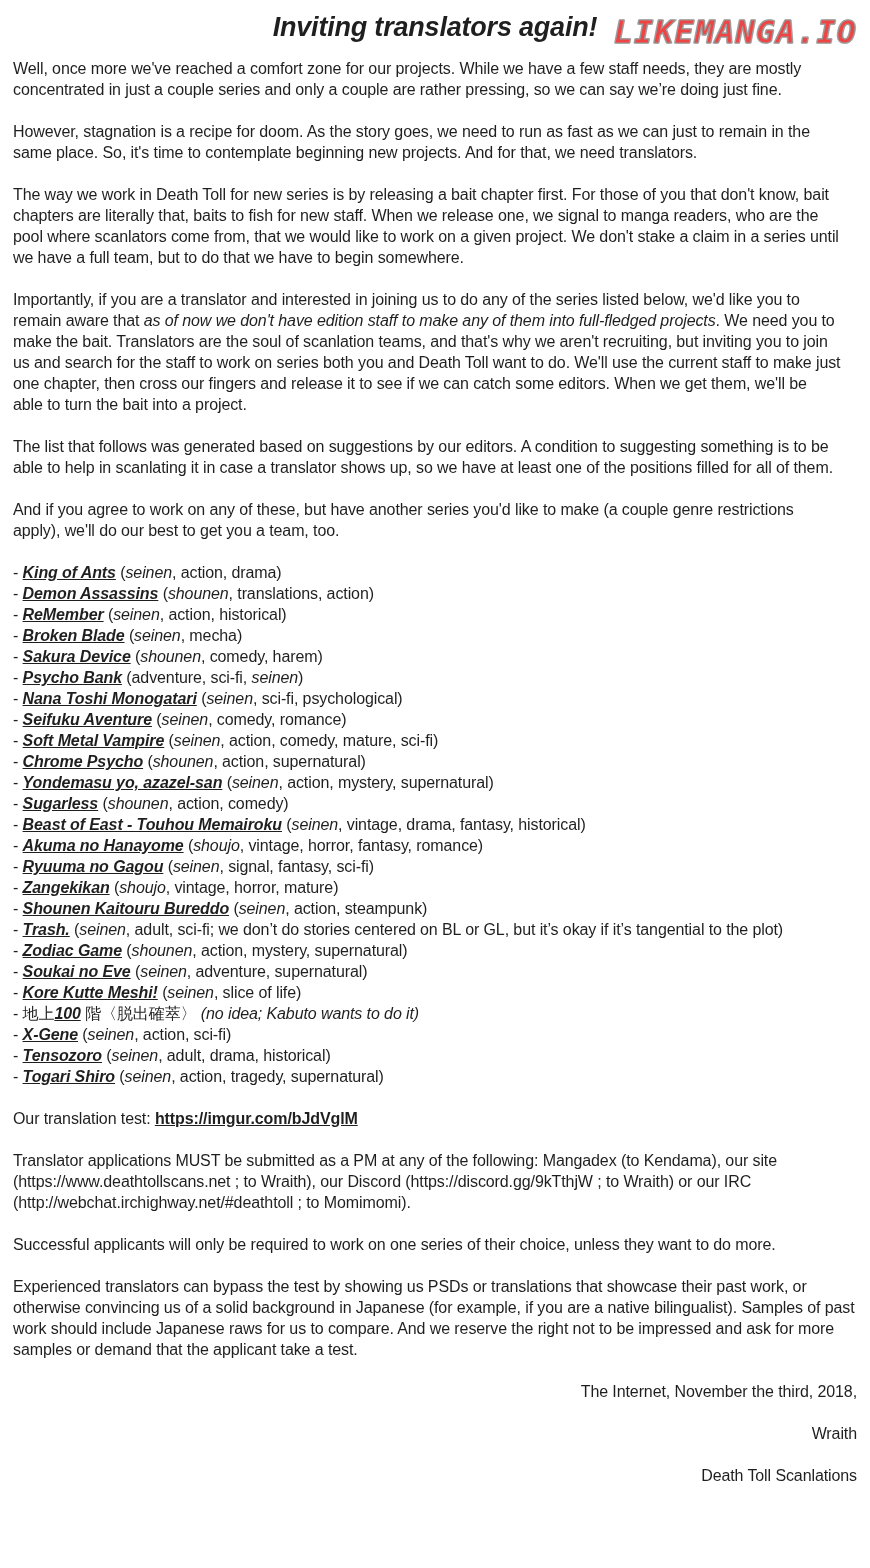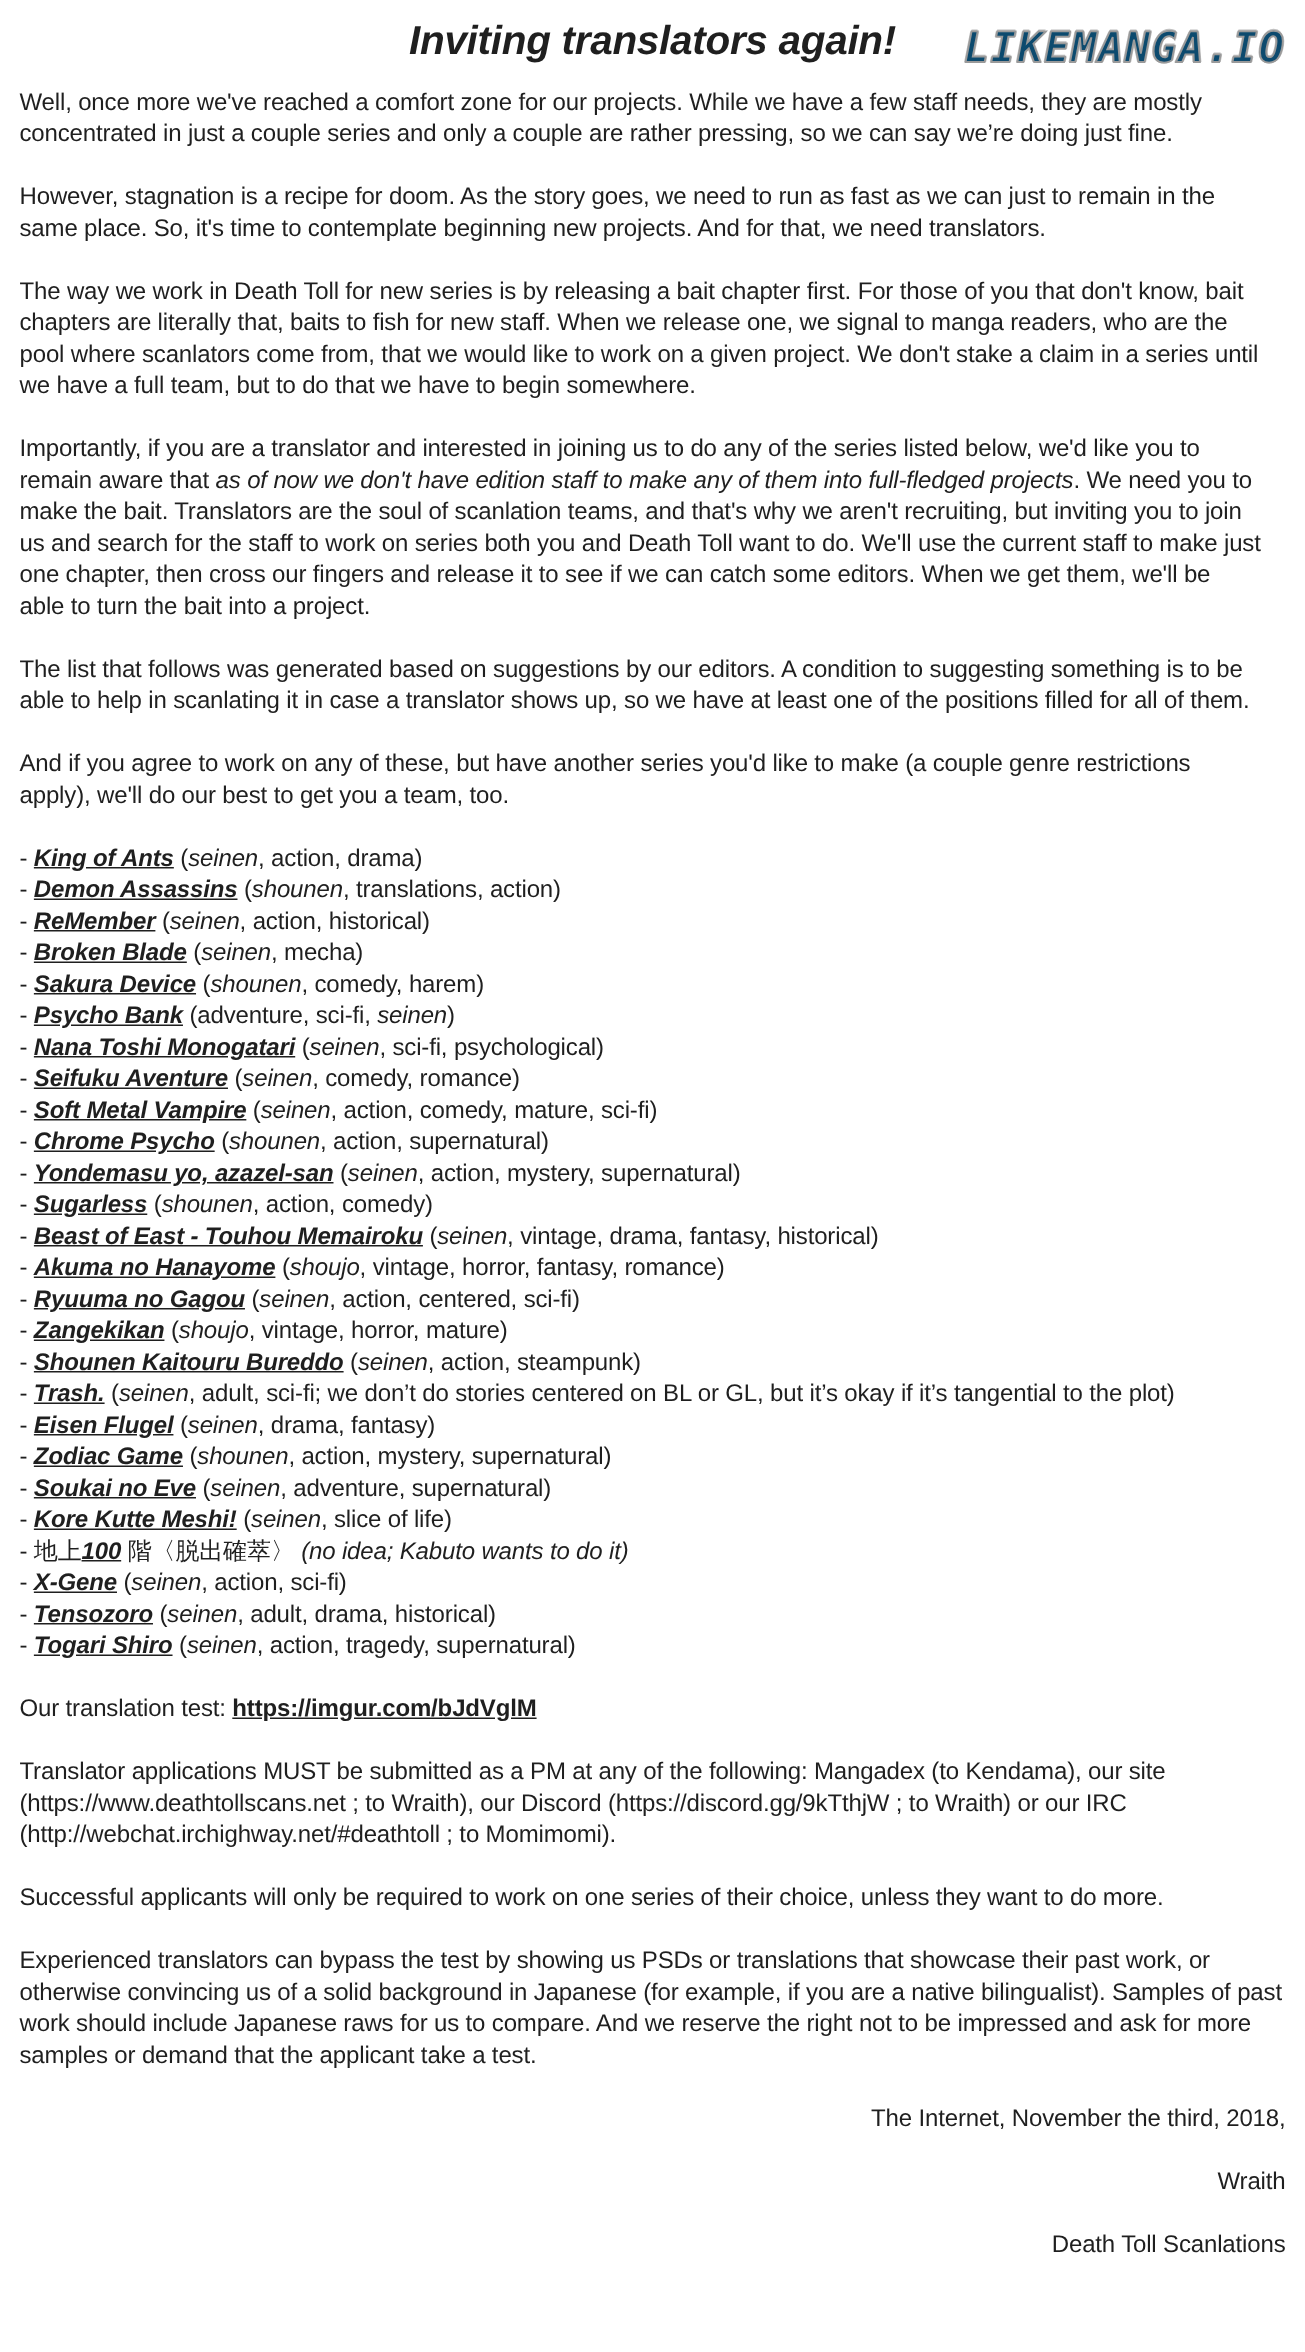--- a/index.html
+++ b/index.html
@@ -11,22 +11,22 @@
   }
   .header{position:relative;height:44px;}
   .title{
     margin:6px 0 0 0;text-align:center;
     font-size:27px;line-height:27px;font-weight:700;font-style:italic;letter-spacing:-0.2px;
   }
   .watermark{
     position:absolute;top:3px;right:0;
     font-family:"DejaVu Sans Mono","Liberation Mono",monospace;
     font-weight:700;font-style:italic;
-    font-size:28px;line-height:30px;letter-spacing:1px;
-    color:#0c4a6e;
+    font-size:32px;line-height:30px;letter-spacing:1px;
+    color:#ef4444;
     -webkit-text-stroke:1.2px #9a9a9a;
     text-shadow:1px 0 #c0c0c0,-1px 0 #c0c0c0,0 1px #c0c0c0,0 -1px #c0c0c0;
     white-space:nowrap;
   }
   .para{margin:0 16px 21px 0;}
   .series-item{margin:0;}
   .series{margin:0 0 21px 0;}
   .footer .para{margin:0 0 21px 0;}
   .sig{text-align:right;margin:0;}
   .sig-date{margin:42px 0 0 0;}
@@ -61,25 +61,24 @@
       <p class="series-item"><span>- </span><span class="b i">Sakura Device</span><span> (</span><span class="i">shounen</span><span>, comedy, harem)</span></p>
       <p class="series-item"><span>- </span><span class="b i">Psycho Bank</span><span> (adventure, sci-fi, </span><span class="i">seinen</span><span>)</span></p>
       <p class="series-item"><span>- </span><span class="b i">Nana Toshi Monogatari</span><span> (</span><span class="i">seinen</span><span>, sci-fi, psychological)</span></p>
       <p class="series-item"><span>- </span><span class="b i">Seifuku Aventure</span><span> (</span><span class="i">seinen</span><span>, comedy, romance)</span></p>
       <p class="series-item"><span>- </span><span class="b i">Soft Metal Vampire</span><span> (</span><span class="i">seinen</span><span>, action, comedy, mature, sci-fi)</span></p>
       <p class="series-item"><span>- </span><span class="b i">Chrome Psycho</span><span> (</span><span class="i">shounen</span><span>, action, supernatural)</span></p>
       <p class="series-item"><span>- </span><span class="b i">Yondemasu yo, azazel-san</span><span> (</span><span class="i">seinen</span><span>, action, mystery, supernatural)</span></p>
       <p class="series-item"><span>- </span><span class="b i">Sugarless</span><span> (</span><span class="i">shounen</span><span>, action, comedy)</span></p>
       <p class="series-item"><span>- </span><span class="b i">Beast of East - Touhou Memairoku</span><span> (</span><span class="i">seinen</span><span>, vintage, drama, fantasy, historical)</span></p>
       <p class="series-item"><span>- </span><span class="b i">Akuma no Hanayome</span><span> (</span><span class="i">shoujo</span><span>, vintage, horror, fantasy, romance)</span></p>
-      <p class="series-item"><span>- </span><span class="b i">Ryuuma no Gagou</span><span> (</span><span class="i">seinen</span><span>, action, centered, sci-fi)</span></p>
+      <p class="series-item"><span>- </span><span class="b i">Ryuuma no Gagou</span><span> (</span><span class="i">seinen</span><span>, signal, fantasy, sci-fi)</span></p>
       <p class="series-item"><span>- </span><span class="b i">Zangekikan</span><span> (</span><span class="i">shoujo</span><span>, vintage, horror, mature)</span></p>
       <p class="series-item"><span>- </span><span class="b i">Shounen Kaitouru Bureddo</span><span> (</span><span class="i">seinen</span><span>, action, steampunk)</span></p>
       <p class="series-item"><span>- </span><span class="b i">Trash.</span><span> (</span><span class="i">seinen</span><span>, adult, sci-fi; we don’t do stories centered on BL or GL, but it’s okay if it’s tangential to the plot)</span></p>
-      <p class="series-item"><span>- </span><span class="b i">Eisen Flugel</span><span> (</span><span class="i">seinen</span><span>, drama, fantasy)</span></p>
       <p class="series-item"><span>- </span><span class="b i">Zodiac Game</span><span> (</span><span class="i">shounen</span><span>, action, mystery, supernatural)</span></p>
       <p class="series-item"><span>- </span><span class="b i">Soukai no Eve</span><span> (</span><span class="i">seinen</span><span>, adventure, supernatural)</span></p>
       <p class="series-item"><span>- </span><span class="b i">Kore Kutte Meshi!</span><span> (</span><span class="i">seinen</span><span>, slice of life)</span></p>
       <p class="series-item"><span>- 地上</span><span class="b i">100</span><span> 階〈脱出確萃〉 </span><span class="i">(no idea; Kabuto wants to do it)</span></p>
       <p class="series-item"><span>- </span><span class="b i">X-Gene</span><span> (</span><span class="i">seinen</span><span>, action, sci-fi)</span></p>
       <p class="series-item"><span>- </span><span class="b i">Tensozoro</span><span> (</span><span class="i">seinen</span><span>, adult, drama, historical)</span></p>
       <p class="series-item"><span>- </span><span class="b i">Togari Shiro</span><span> (</span><span class="i">seinen</span><span>, action, tragedy, supernatural)</span></p>
     </div>
 
   <div class="footer">

